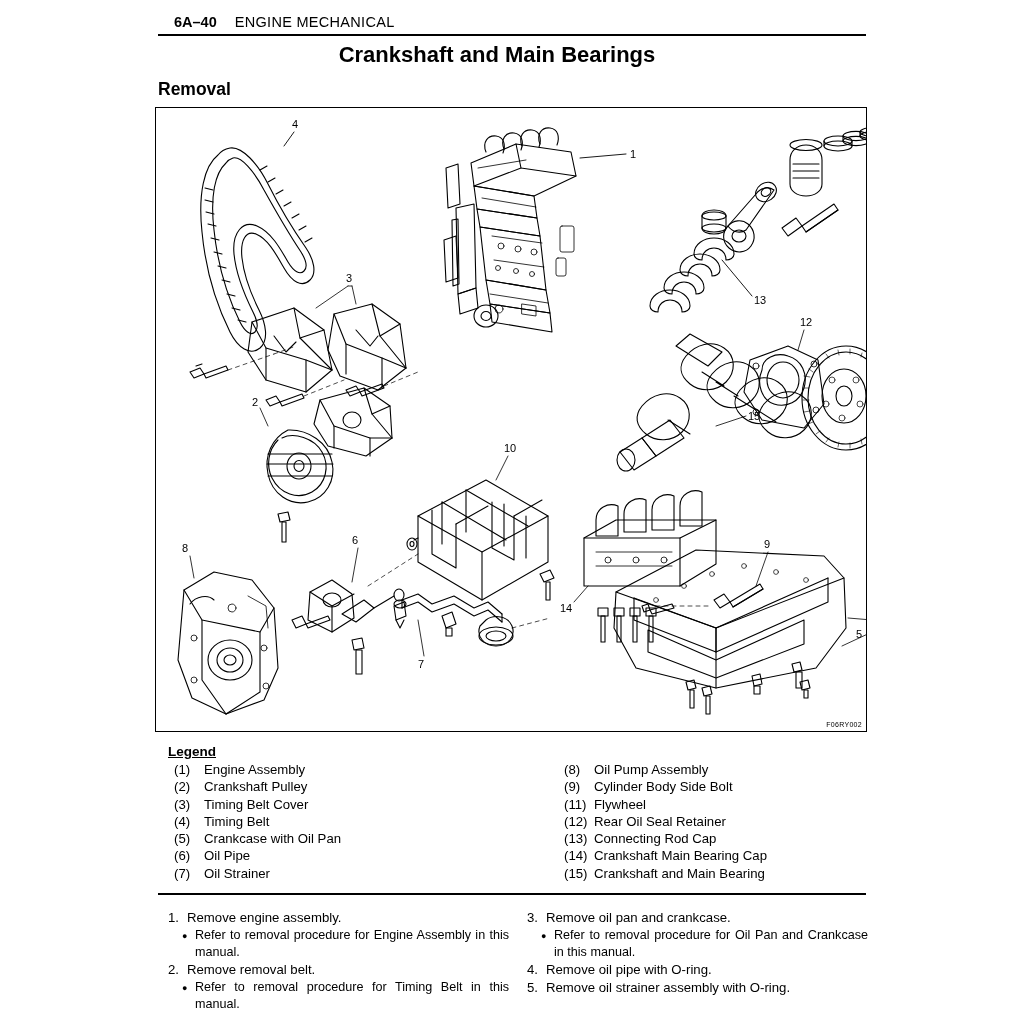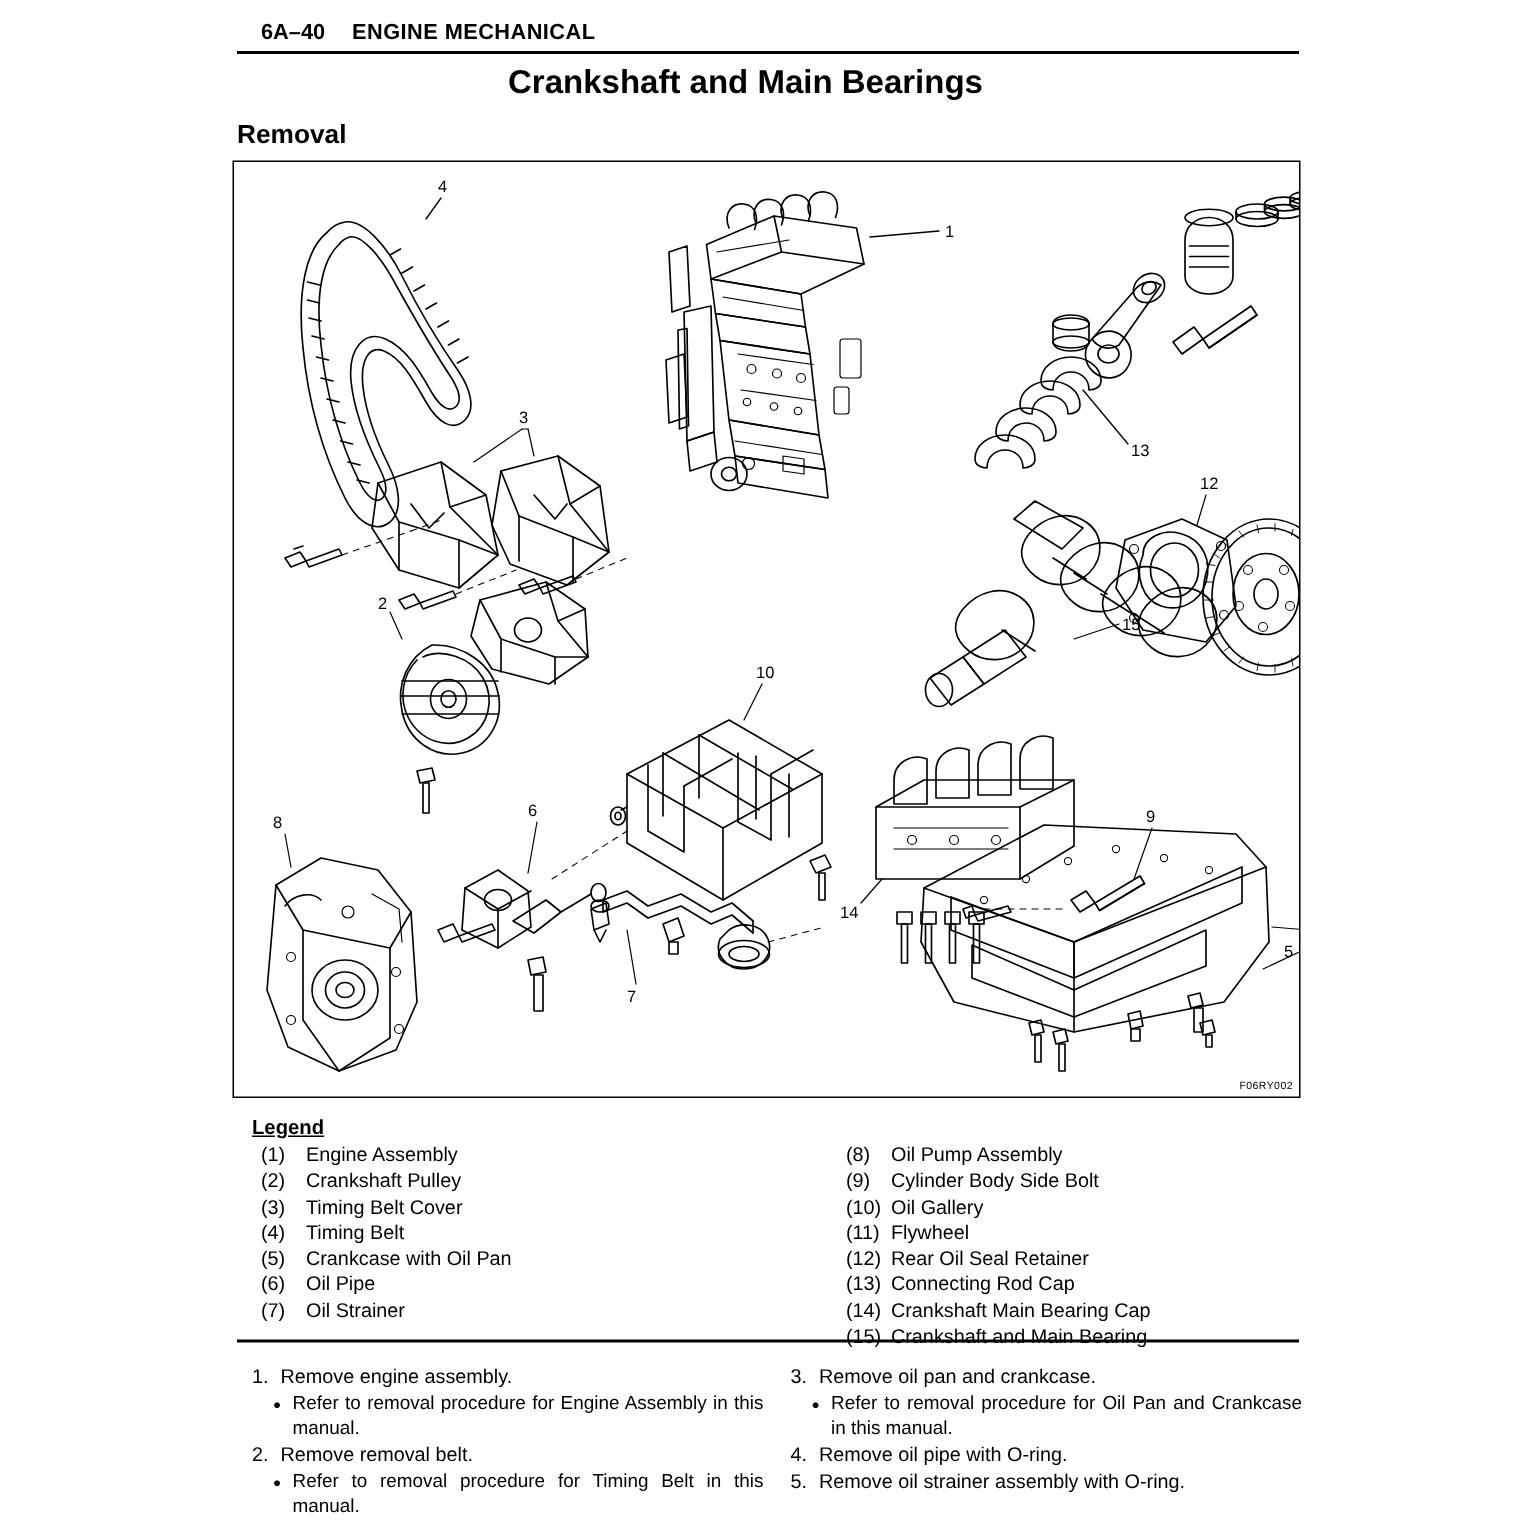--- a/index.html
+++ b/index.html
@@ -34,21 +34,21 @@
     align-items: flex-end;
     margin-left: 16px;
   }
   .header-page {
     font-size: 14.5px;
     font-weight: bold;
     letter-spacing: 0px;
   }
   .header-title {
     font-size: 14.5px;
-    font-weight: bold;
+    font-weight: normal;
     margin-left: 18px;
     letter-spacing: 0.3px;
   }
   .header-rule {
     position: absolute;
     left: 158px;
     top: 34px;
     width: 708px;
     height: 2px;
     background: #000000;
@@ -705,24 +705,20 @@
       <div class="legend-col right">
         <div class="legend-item">
           <span class="legend-num">(8)</span>
           <span class="legend-label">Oil Pump Assembly</span>
         </div>
         <div class="legend-item">
           <span class="legend-num">(9)</span>
           <span class="legend-label">Cylinder Body Side Bolt</span>
         </div>
         <div class="legend-item">
-          <span class="legend-num">(10)</span>
-          <span class="legend-label">Oil Gallery</span>
-        </div>
-        <div class="legend-item">
           <span class="legend-num">(11)</span>
           <span class="legend-label">Flywheel</span>
         </div>
         <div class="legend-item">
           <span class="legend-num">(12)</span>
           <span class="legend-label">Rear Oil Seal Retainer</span>
         </div>
         <div class="legend-item">
           <span class="legend-num">(13)</span>
           <span class="legend-label">Connecting Rod Cap</span>

